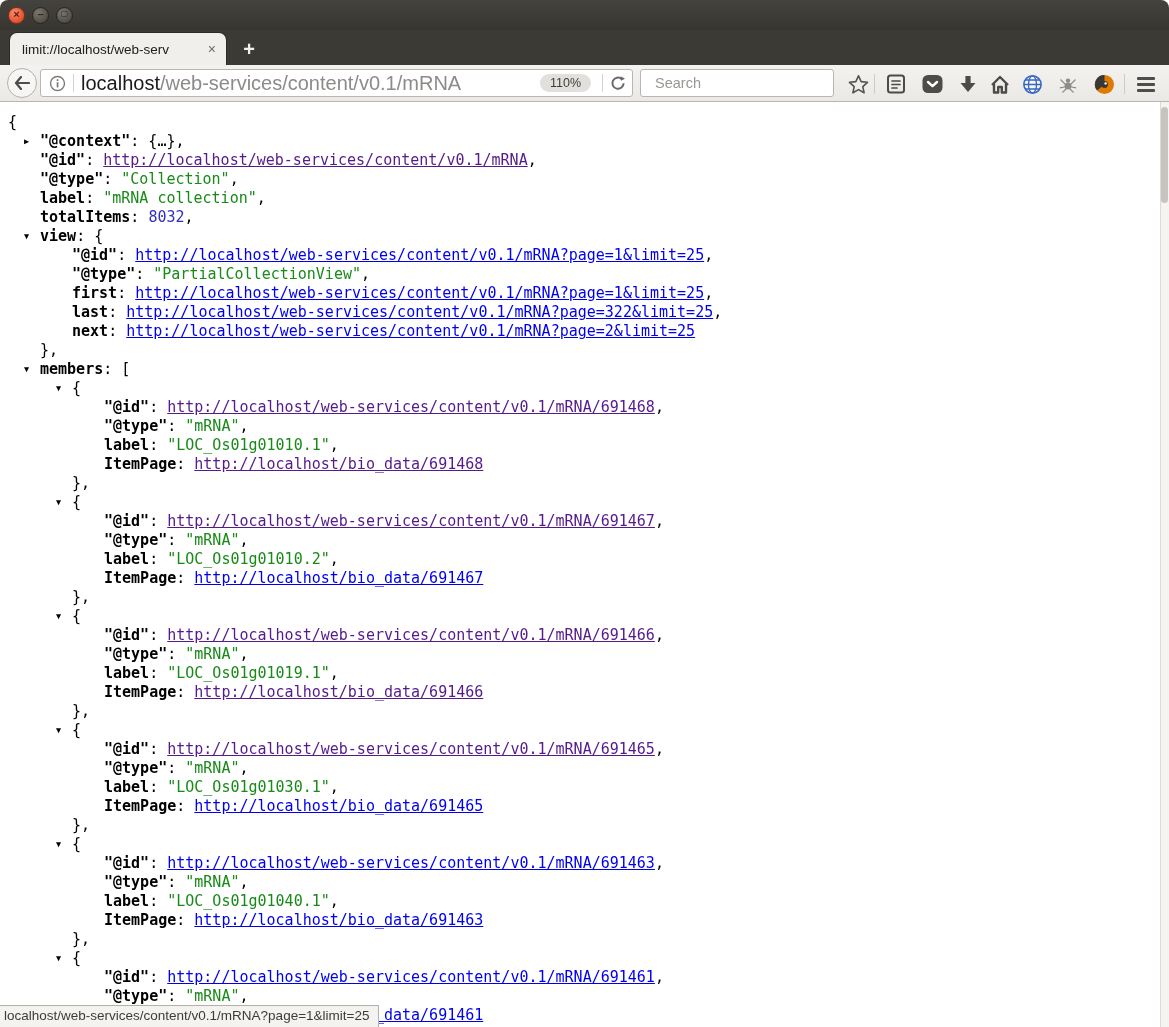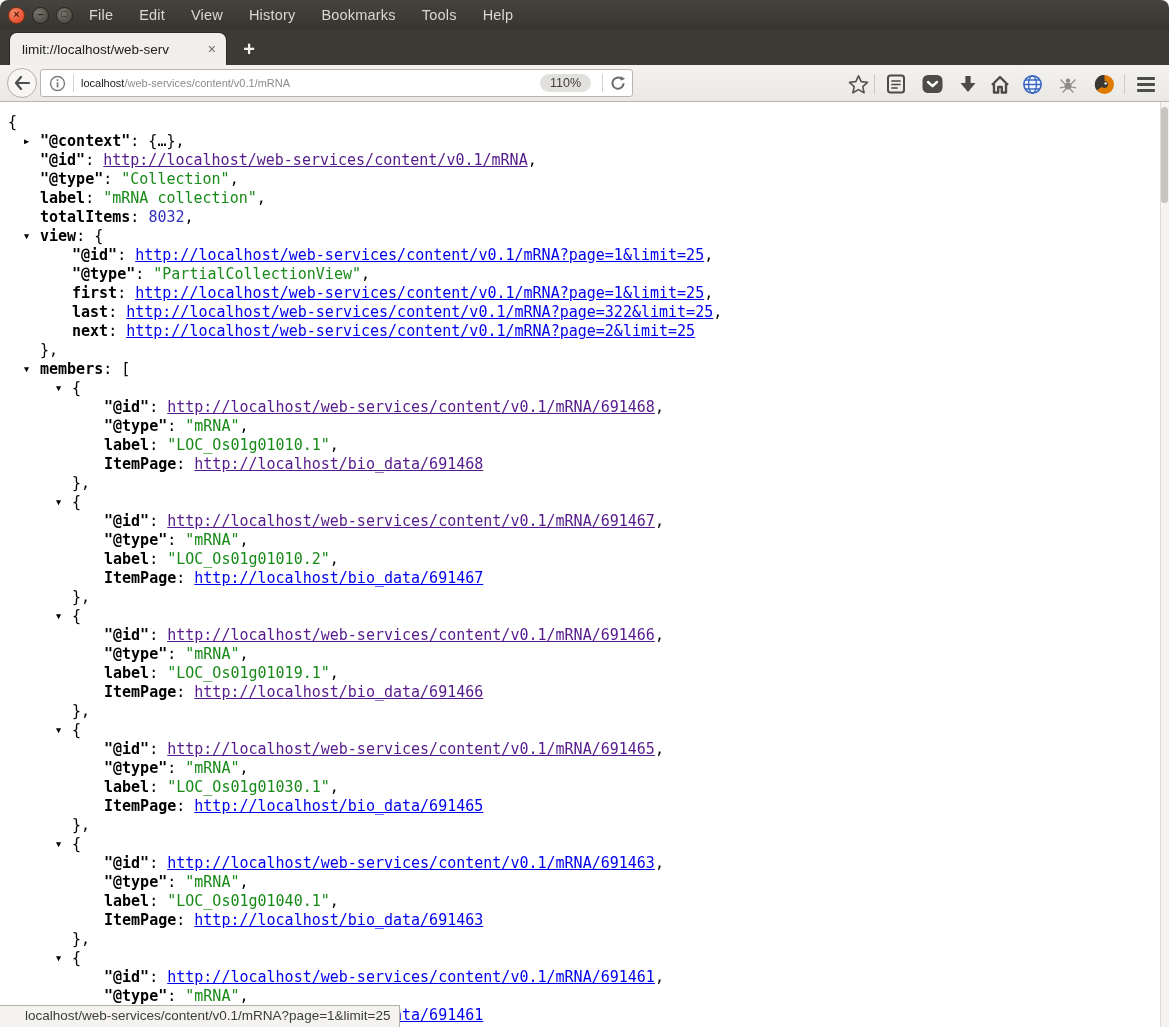--- a/index.html
+++ b/index.html
@@ -37,21 +37,21 @@
     width:26px;text-align:center;cursor:default}
 
   
   .navbar{position:absolute;left:0;top:65px;width:100%;height:37px;
     background:linear-gradient(#f4f2f0,#ebe9e5);border-bottom:1px solid #b9b6b0}
   .circle-btn{position:absolute;left:7px;top:3px;width:30px;height:30px;border-radius:50%;
     background:#f7f6f4;border:1px solid #b4b1aa;display:flex;align-items:center;justify-content:center}
   .urlbar{position:absolute;left:40px;top:4px;width:593px;height:28px;background:#fff;
     border:1px solid #b9b6b0;border-radius:3px;display:flex;align-items:center;padding:0 6px 0 8px}
   .url-sep{width:1px;height:18px;background:#d4d2ce;margin:0 7px}
-  .url-text{flex:1;font-size:11px;white-space:nowrap;overflow:hidden}
+  .url-text{flex:1;font-size:20px;white-space:nowrap;overflow:hidden}
   .url-host{color:#1a1a1a}
   .url-path{color:#8d8b88}
   .zoom-pill{background:#e2e0dd;border-radius:10px;font-size:12.5px;color:#3f3e3c;
     padding:2px 10px;margin-right:4px}
   .searchbox{position:absolute;left:640px;top:4px;width:194px;height:28px;background:#fff;
     border:1px solid #b9b6b0;border-radius:3px;display:flex;align-items:center;padding:0 8px;gap:6px}
   .searchbox input{border:none;outline:none;flex:1;font-size:14.5px;color:#333;background:transparent;
     font-family:"Liberation Sans",sans-serif}
   .searchbox input::placeholder{color:#9a9894}
   .tool-icon{position:absolute;top:7px;width:24px;height:24px;display:flex;align-items:center;justify-content:center}
@@ -74,49 +74,40 @@
   a.c-v{color:var(--visited-purple);text-decoration:underline;cursor:pointer}
 
   
   .scrollbar{position:absolute;right:0;top:102px;bottom:0;width:9px;background:#f5f4f2;
     border-left:1px solid #dddbd7}
   .scroll-thumb{position:absolute;right:1px;top:5px;width:7px;height:96px;background:#c7c4bf;border-radius:4px}
 
   
   .status-tip{position:absolute;left:0;bottom:0;height:22px;background:#f4f3f0;
     border:1px solid #b3b0aa;border-left:none;border-bottom:none;
-    font-size:13.5px;color:#3c3c3c;padding:2px 9px 0 25px;white-space:nowrap;z-index:5}
+    font-size:13.5px;color:#3c3c3c;padding:2px 9px 0 4px;white-space:nowrap;z-index:5}
 
   svg{display:block}
 </style>
 </head>
 <body>
 
 <div class="window">
 
   <div class="titlebar">
     <div class="winbtns">
       <span class="wb close">
           <span class="g">×</span>
         </span>
       <span class="wb minmax">
           <span class="g">–</span>
         </span>
       <span class="wb minmax">
           <span class="g" style="font-size:8px">▢</span>
         </span>
-    </div>
-    <div class="menubar">
-      <span class="menu-item">File</span>
-      <span class="menu-item">Edit</span>
-      <span class="menu-item">View</span>
-      <span class="menu-item">History</span>
-      <span class="menu-item">Bookmarks</span>
-      <span class="menu-item">Tools</span>
-      <span class="menu-item">Help</span>
     </div>
   </div>
 
   <div class="tabbar">
     <div class="tab">
       <span class="tab-title">limit://localhost/web-serv</span>
       <span class="tab-close">×</span>
     </div>
     <div class="newtab">+</div>
   </div>
@@ -141,20 +132,27 @@
       <span class="zoom-pill">110%</span>
       <span class="url-sep"></span>
       <span>
         <svg width="16" height="16" viewBox="0 0 16 16">
           <path d="M13.6 8.2 A5.6 5.6 0 1 1 11.6 3.9" fill="none" stroke="#6b6965" stroke-width="2"></path>
           <path d="M10.6 1.2 L10.9 5.7 L15 3.8 Z" fill="#6b6965"></path>
         </svg>
       </span>
     </div>
 
+    <div class="searchbox">
+      <svg width="15" height="15" viewBox="0 0 15 15">
+        <circle cx="6" cy="6" r="4.4" fill="none" stroke="#8b8985" stroke-width="1.6"></circle>
+        <path d="M9.3 9.3 L13.5 13.5" stroke="#8b8985" stroke-width="1.8" stroke-linecap="round"></path>
+      </svg>
+      <input type="text" placeholder="Search" style="">
+    </div>
 
     <span class="tool-icon" style="left:846px">
       <svg width="21" height="21" viewBox="0 0 21 21">
         <path d="M10.5 1.8 L13.2 7.6 L19.5 8.3 L14.8 12.6 L16.1 18.8 L10.5 15.6 L4.9 18.8 L6.2 12.6 L1.5 8.3 L7.8 7.6 Z" fill="none" stroke="#55534f" stroke-width="1.6" stroke-linejoin="round"></path>
       </svg>
     </span>
     <span class="vsep" style="left:874px"></span>
     <span class="tool-icon" style="left:884px">
       <svg width="18" height="20" viewBox="0 0 18 20">
         <rect x="1" y="1.5" width="16" height="17" rx="2.5" fill="none" stroke="#4d4b47" stroke-width="2"></rect>

